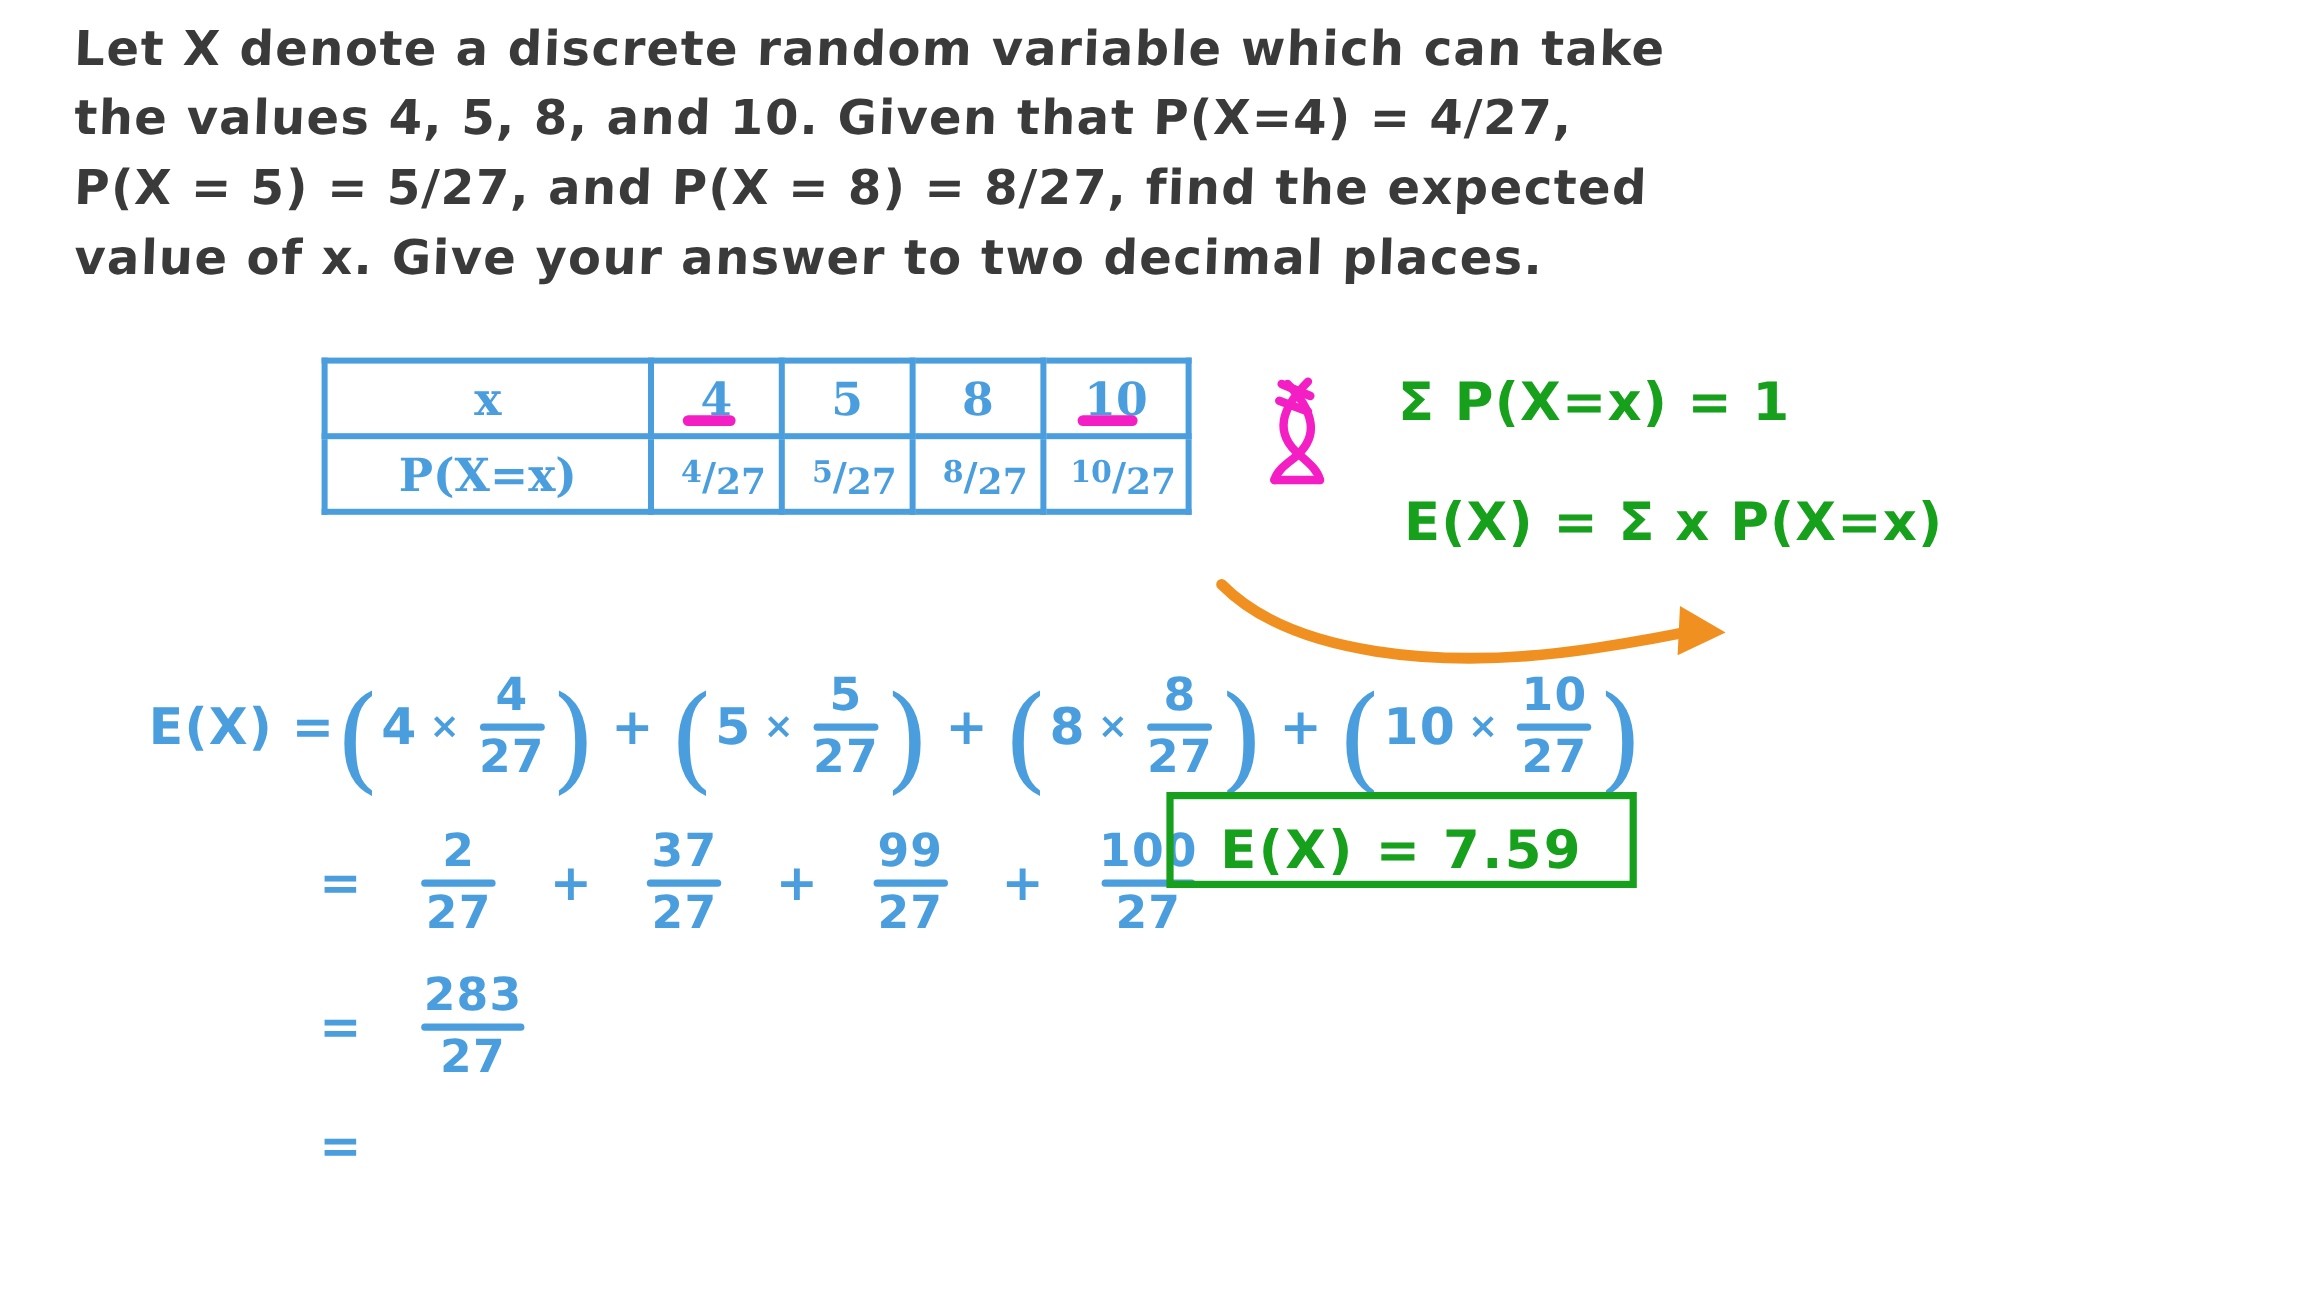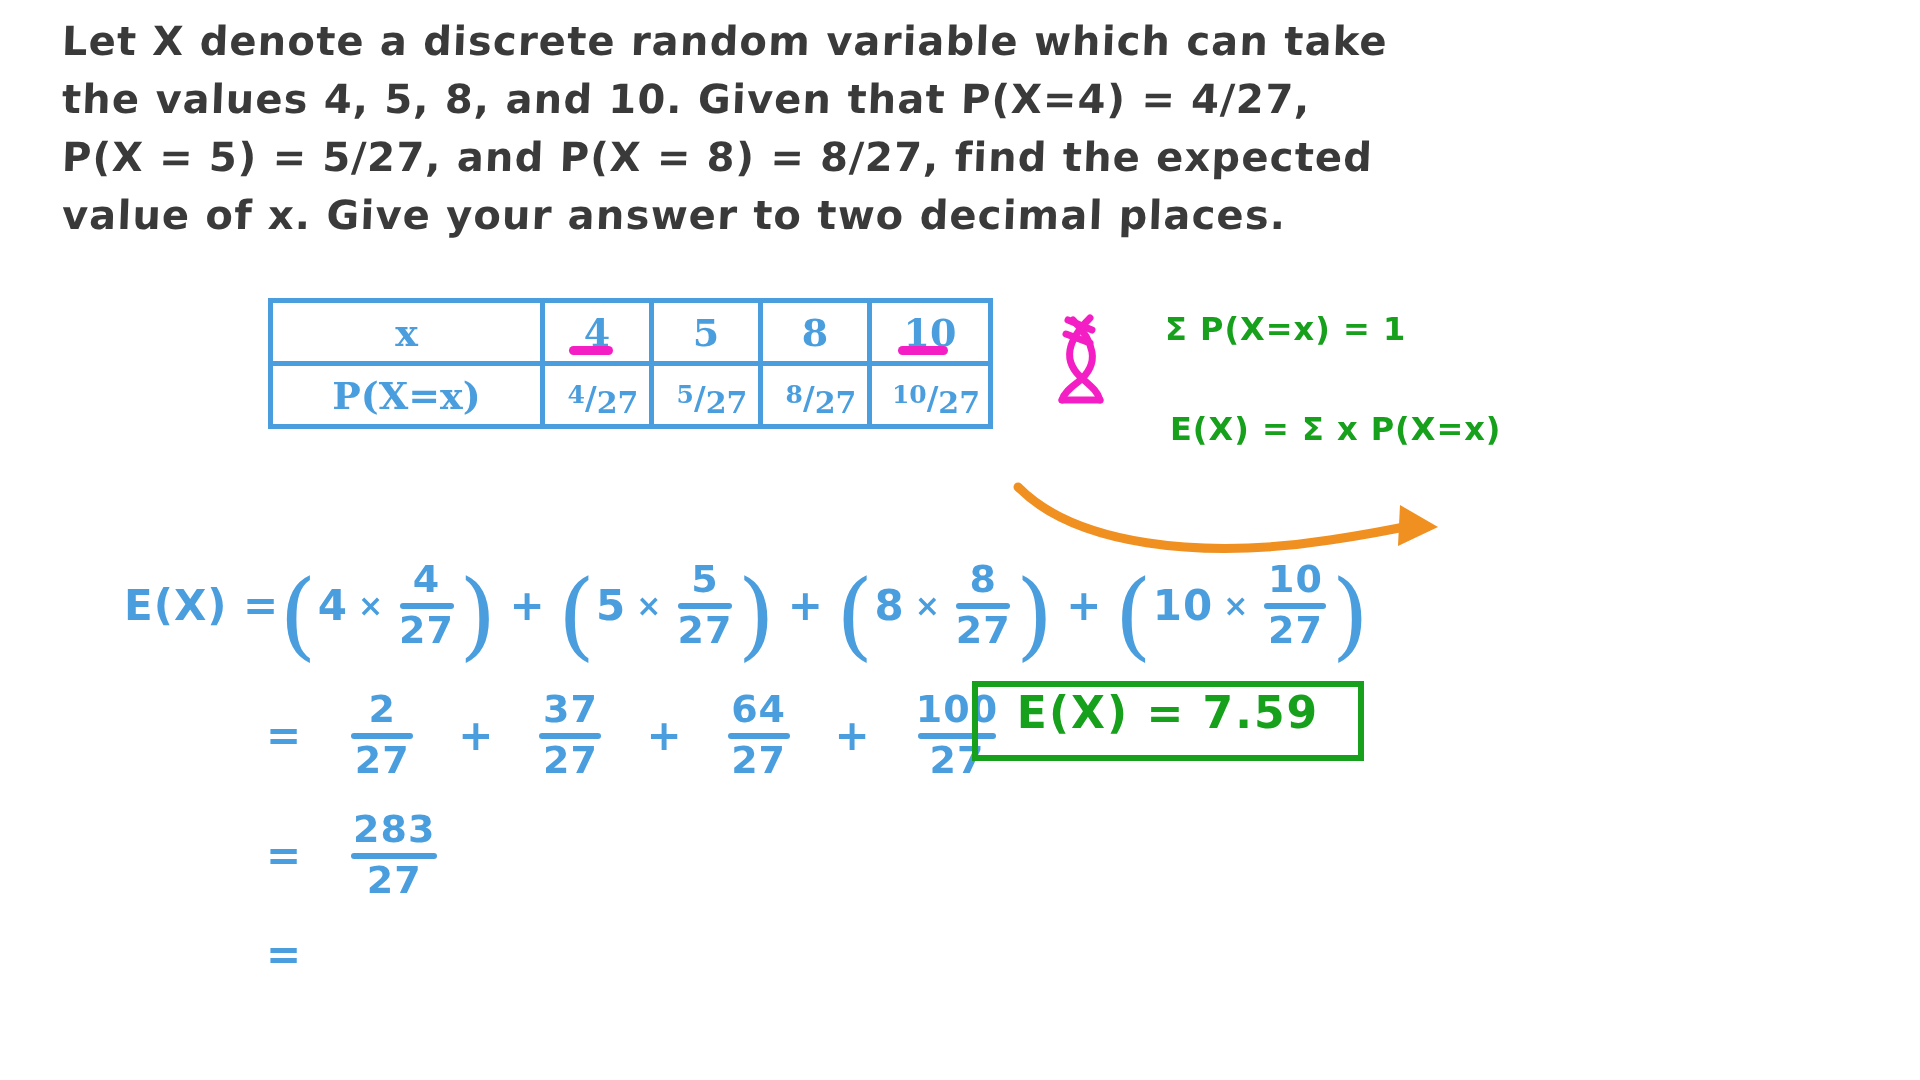--- a/index.html
+++ b/index.html
@@ -94,30 +94,30 @@
     font-weight:700;
     color:#4a9ede;
     font-family:"DejaVu Sans",sans-serif;
     letter-spacing:1px;
     display:flex;
     align-items:center;
   }
   .work span{display:inline-block;}
 
   .green-line{
-    font-size:32px;font-weight:700;color:#17a01c;
+    font-size:44px;font-weight:700;color:#17a01c;
     letter-spacing:1px;font-family:"DejaVu Sans",sans-serif;
   }
 
   .answer-box{
     position:absolute;
-    left:972px;top:681px;
+    left:972px;top:660px;
     width:380px;height:68px;
     border:6px solid #17a01c;
-    display:flex;align-items:flex-start;justify-content:center;
+    display:flex;align-items:flex-end;justify-content:center;
     color:#17a01c;font-weight:700;font-size:44px;
     letter-spacing:2px;
     font-family:"DejaVu Sans",sans-serif;
   }
 
   svg.overlay{position:absolute;left:0;top:0;width:1920px;height:1080px;pointer-events:none;}
 </style>
 </head>
 <body>
 
@@ -235,21 +235,21 @@
 
     <span class="frac">
       <span class="num">37</span>
       <span class="bar" style="width:62px;"></span>
       <span class="den">27</span>
     </span>
 
     <span style="margin:0 40px;">+</span>
 
     <span class="frac">
-      <span class="num">64</span>
+      <span class="num">99</span>
       <span class="bar" style="width:62px;"></span>
       <span class="den">27</span>
     </span>
 
     <span style="margin:0 40px;">+</span>
 
     <span class="frac">
       <span class="num">100</span>
       <span class="bar" style="width:78px;"></span>
       <span class="den">27</span>

